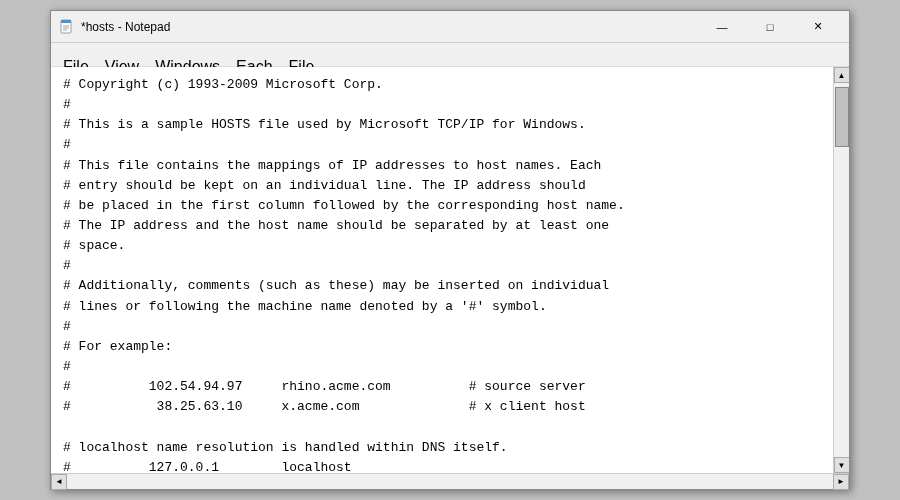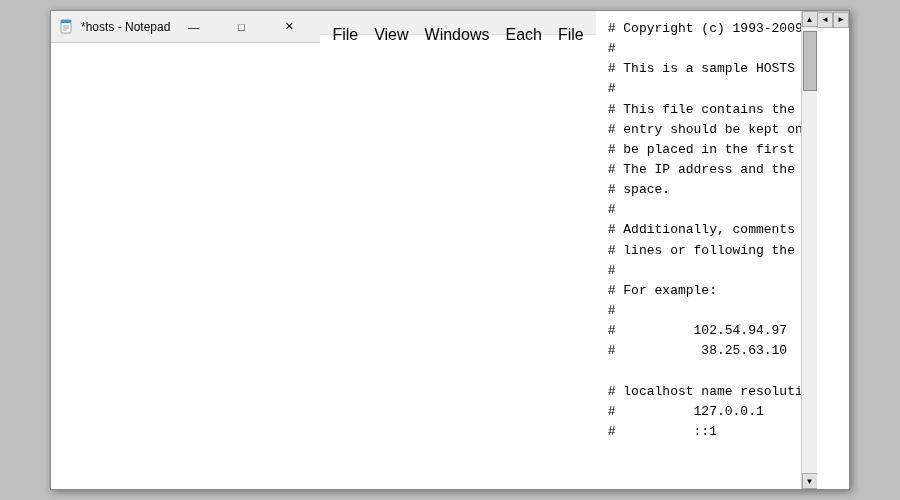--- a/index.html
+++ b/index.html
@@ -19,20 +19,21 @@
       justify-content: center;
     }
 
     .window {
       width: 800px;
       height: 480px;
       background: #ffffff;
       border: 1px solid #888;
       box-shadow: 2px 2px 8px rgba(0,0,0,0.4);
       display: flex;
+      flex-direction: column;
     }
 
     .title-bar {
       background: #f0f0f0;
       height: 32px;
       display: flex;
       align-items: center;
       padding: 0 8px;
       border-bottom: 1px solid #ccc;
       user-select: none;

